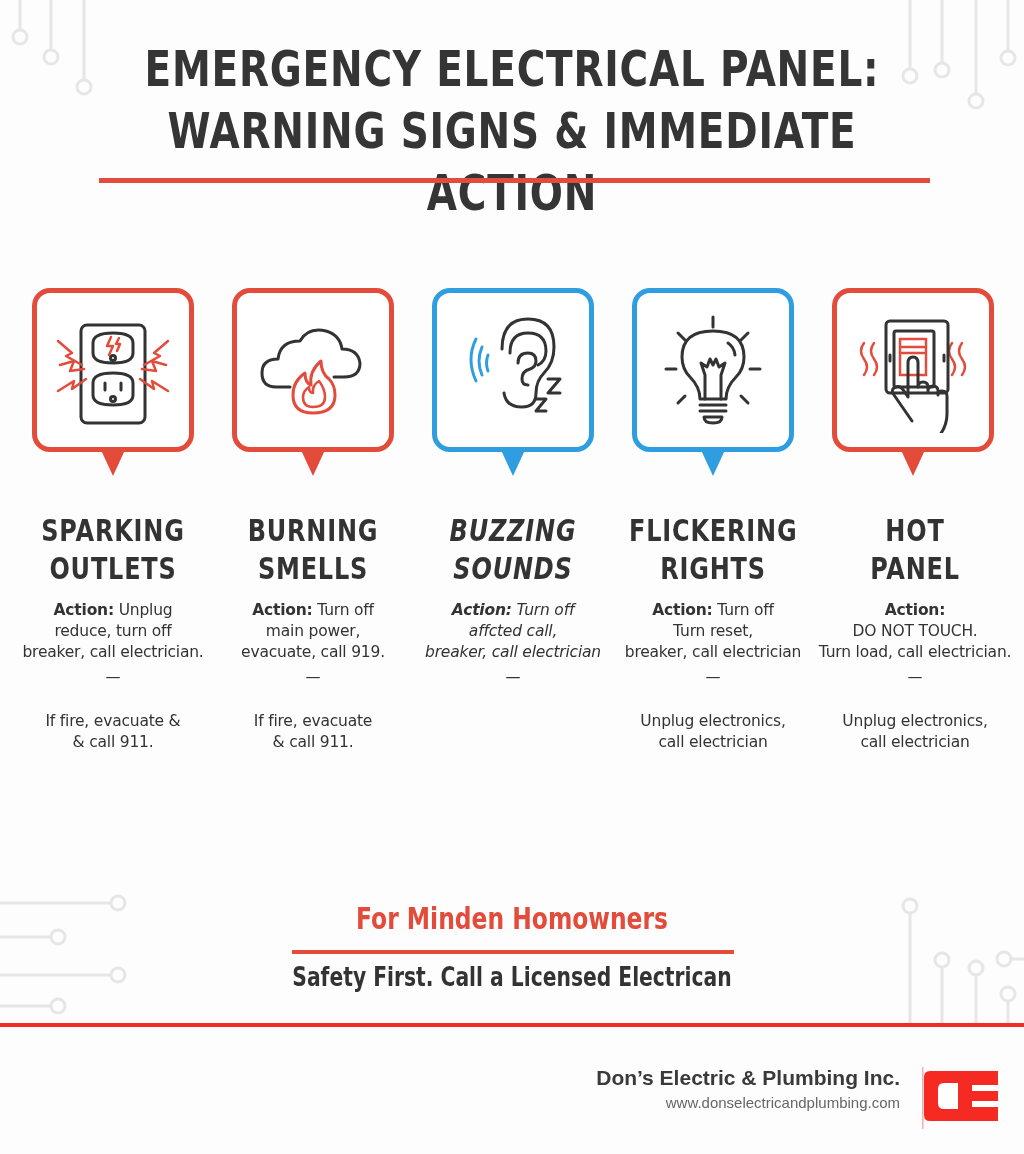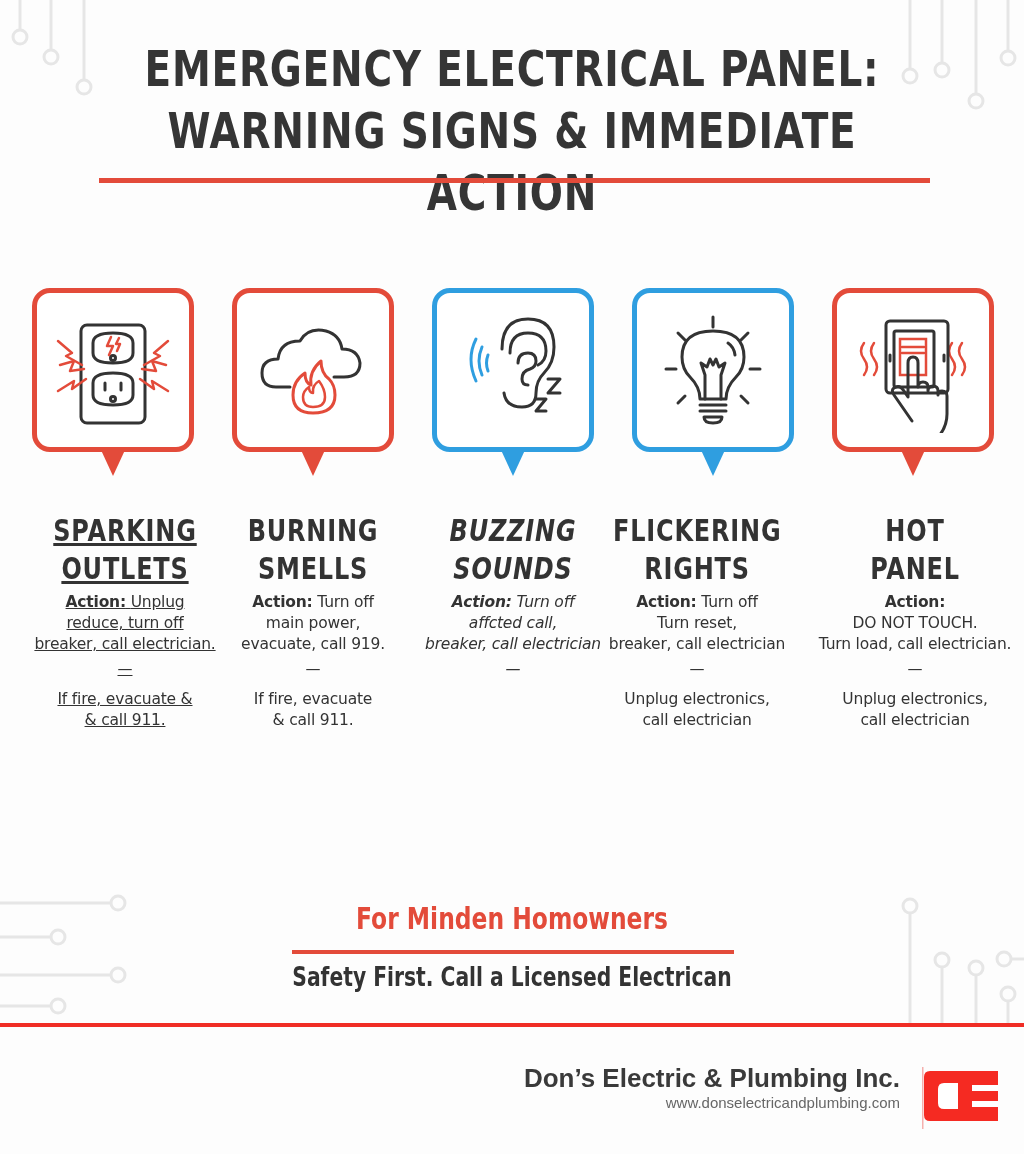--- a/index.html
+++ b/index.html
@@ -15,32 +15,32 @@
   .card .tail { position: absolute; left: 69px; top: 162px; width: 0; height: 0;
     border-left: 12px solid transparent; border-right: 12px solid transparent; border-top: 26px solid; }
   .card svg.icon { position: absolute; left: 11px; top: 10px; width: 130px; height: 130px; }
   .card.red .box { border-color: #e34b3a; }
   .card.red .tail { border-top-color: #e34b3a; }
   .card.blue .box { border-color: #2f9ee0; }
   .card.blue .tail { border-top-color: #2f9ee0; }
   .sign { position: absolute; top: 512px; width: 210px; text-align: center; }
   .sign .heading { font-weight: bold; font-size: 30px; line-height: 38px; color: #333;
     transform: scaleX(0.8); transform-origin: center; letter-spacing: 1px; }
-  .sign .action { margin-top: 4px; font-size: 15.5px; line-height: 21px; color: #333; white-space: nowrap; letter-spacing: -0.2px; }
+  .sign .action { margin-top: 12px; font-size: 15.5px; line-height: 21px; color: #333; white-space: nowrap; letter-spacing: -0.2px; }
   .sign .action b { font-weight: bold; }
   .sign .dash { margin-top: 4px; font-size: 15px; line-height: 20px; }
-  .sign .note { margin-top: 10px; font-size: 15.5px; line-height: 21px; color: #333; white-space: nowrap; letter-spacing: -0.2px; }
+  .sign .note { margin-top: 24px; font-size: 15.5px; line-height: 21px; color: #333; white-space: nowrap; letter-spacing: -0.2px; }
   .sub-title { position: absolute; top: 900px; left: 0; width: 1024px; text-align: center;
     font-weight: bold; font-size: 30px; line-height: 38px; color: #e34b3a; transform: scaleX(0.78); transform-origin: center; }
   .sub-rule { position: absolute; top: 950px; left: 292px; width: 442px; height: 4px; background: #e34b3a; }
   .sub-tag { position: absolute; top: 960px; left: 0; width: 1024px; text-align: center;
     font-weight: bold; font-size: 26px; line-height: 34px; color: #333; transform: scaleX(0.78); transform-origin: center; }
   .footer-rule { position: absolute; top: 1023px; left: 0; width: 1024px; height: 4px; background: #f02d25; }
   .company { position: absolute; top: 1064px; right: 124px; text-align: right; }
-  .company .name { font-family: "Liberation Sans", sans-serif; font-weight: bold; font-size: 26px; line-height: 28px; color: #3a3a3a; }
+  .company .name { font-family: "Liberation Sans", sans-serif; font-weight: bold; font-size: 21px; line-height: 28px; color: #3a3a3a; }
   .company .url { font-family: "Liberation Sans", sans-serif; font-size: 15px; line-height: 22px; color: #666; }
   .logo { position: absolute; left: 922px; top: 1063px; width: 80px; height: 66px; }
 </style>
 </head>
 <body>
 
 <svg class="bg-circuit" viewBox="0 0 1024 1154">
   <g stroke="#e6e6e6" stroke-width="3" fill="none">
     <line x1="20" y1="0" x2="20" y2="30"></line>
       <circle cx="20" cy="37" r="7"></circle>
@@ -182,21 +182,21 @@
         <rect x="46" y="28" width="40" height="56" rx="2"></rect>
         <line x1="42" y1="52" x2="42" y2="58"></line>
         <line x1="96" y1="52" x2="96" y2="58"></line>
         <path d="M64 118 l-18 -26 q-4 -6 2 -8 q4 -2 8 4 l4 6 v-34 q0 -6 5 -6 q5 0 5 6 v24 q0 -5 5 -5 q5 0 5 5 v4 q0 -5 5 -5 q5 0 5 5 v4 q0 -4 4 -4 q5 0 5 5 v18 q0 12 -8 22"></path>
       </g>
     </svg>
   </div>
   <div class="tail"></div>
 </div>
 
-<div class="sign" style="left:20px;text-decoration:underline;">
+<div class="sign" style="left:8px;">
   <div class="heading">
     <div>SPARKING</div>
     <div>OUTLETS</div>
   </div>
   <div class="action">
     <div><b>Action:</b> <span>Unplug</span></div>
     <div>reduce, turn off</div>
     <div>breaker, call electrician.</div>
   </div>
   <div class="dash">—</div>
@@ -229,21 +229,21 @@
     <div>SOUNDS</div>
   </div>
   <div class="action">
     <div><b>Action:</b> <span>Turn off</span></div>
     <div>affcted call,</div>
     <div>breaker, call electrician</div>
   </div>
   <div class="dash">—</div>
 </div>
 
-<div class="sign" style="left:592px;">
+<div class="sign" style="left:608px;">
   <div class="heading">
     <div>FLICKERING</div>
     <div>RIGHTS</div>
   </div>
   <div class="action">
     <div><b>Action:</b> <span>Turn off</span></div>
     <div>Turn reset,</div>
     <div>breaker, call electrician</div>
   </div>
   <div class="dash">—</div>

